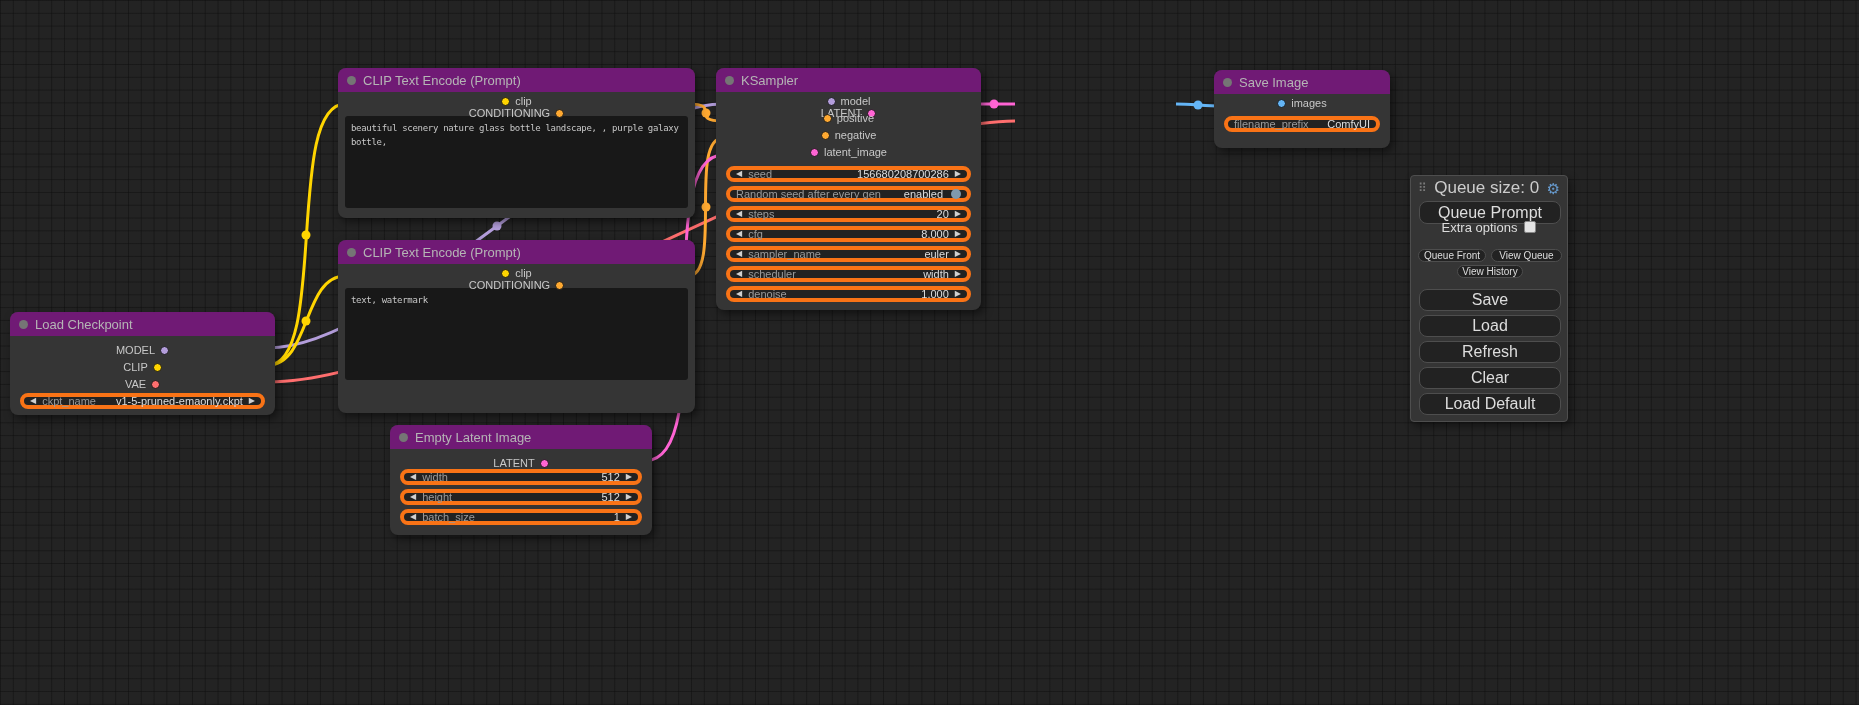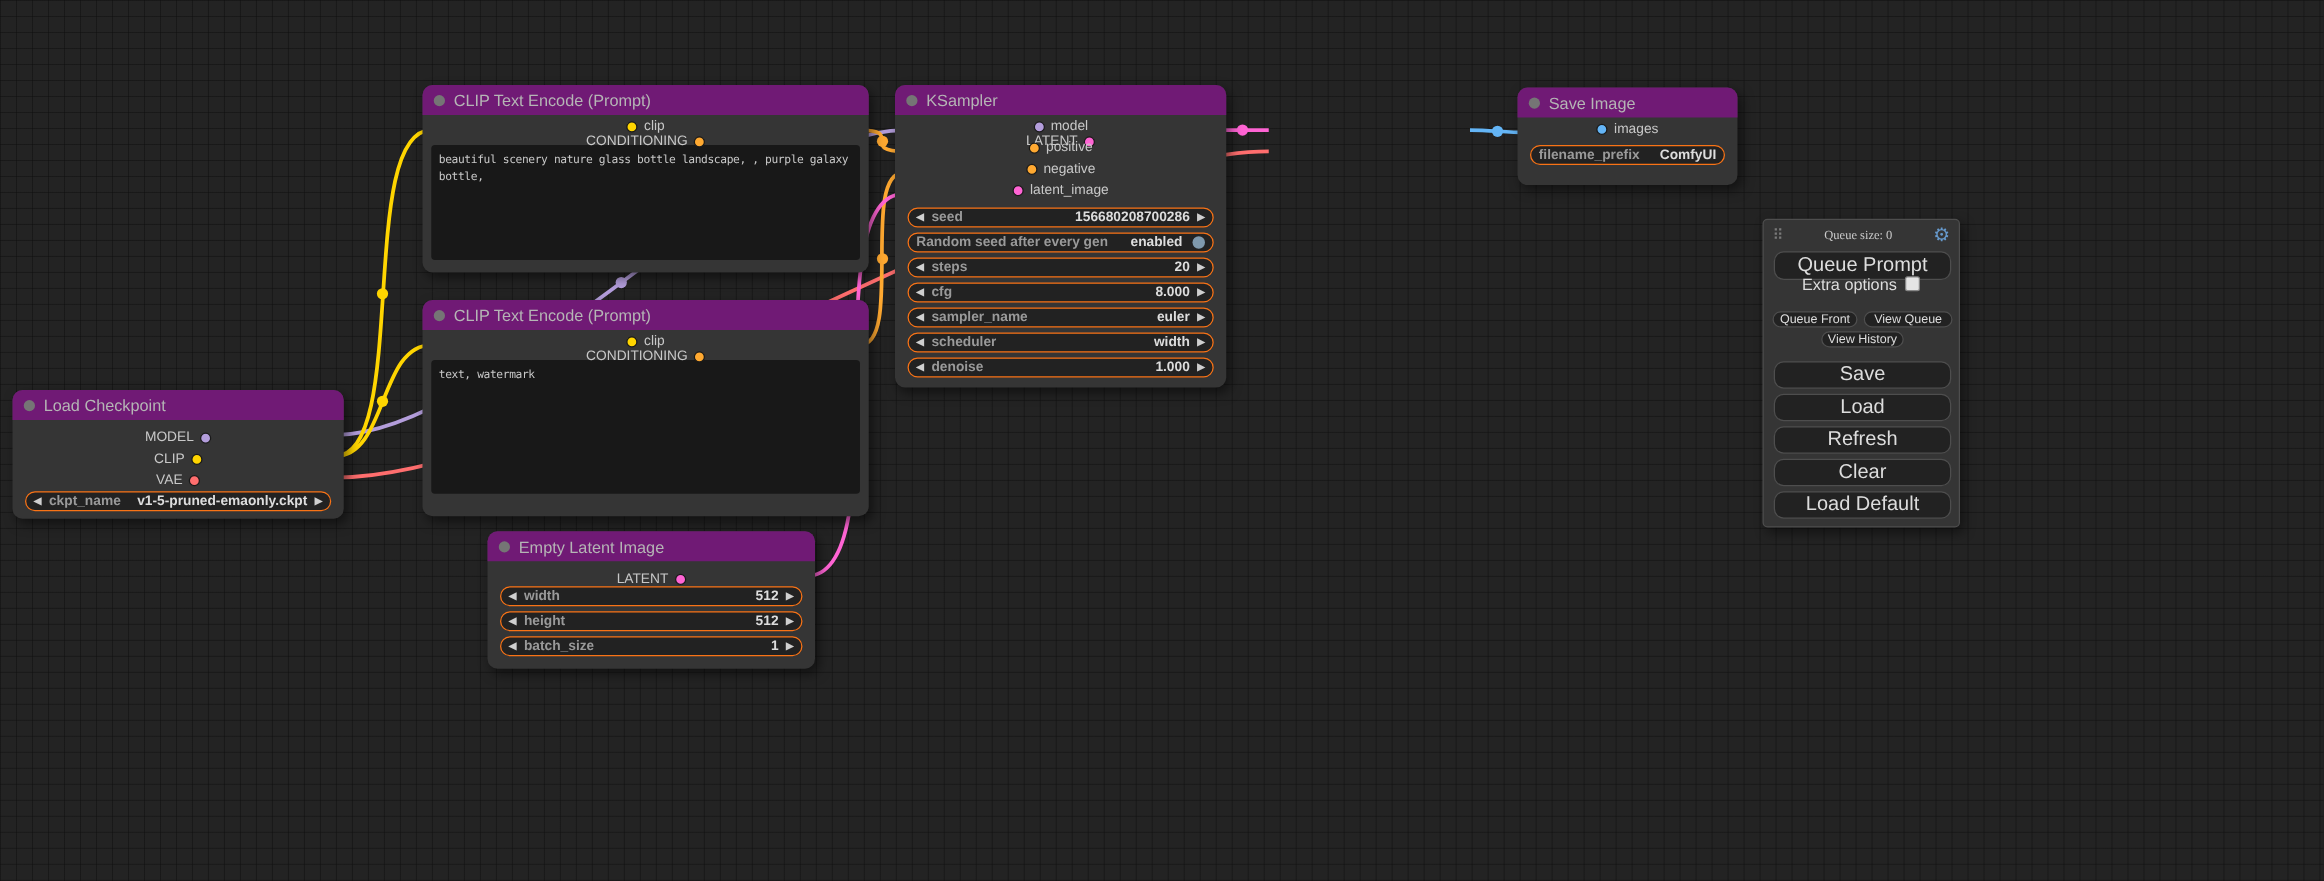--- a/index.html
+++ b/index.html
@@ -37,22 +37,22 @@
   .c-model { background:#B39DDB; }
   .c-clip { background:#FFD500; }
   .c-vae { background:#FF6E6E; }
   .c-cond { background:#FFA931; }
   .c-latent { background:#FF64D4; }
   .c-image { background:#64B5F6; }
 
   .widget {
     display:flex; align-items:center; gap:6px;
     height:16px; margin:0 10px 4px; padding:0 6px;
-    background:#222; border:1px solid #f97316; border-radius:8px;
-    font-size:11px; white-space:nowrap;font-weight:bold;
+    background:#222; border:4px solid #f97316; border-radius:8px;
+    font-size:11px; white-space:nowrap;
   }
   .widget .arrow { color:#cfcfcf; font-size:8px; line-height:1; }
   .widget .wlabel { color:#9a9a9a; overflow:hidden; text-overflow:ellipsis; }
   .widget .wvalue { color:#dddddd; margin-left:auto; }
   .toggle-dot { width:10px; height:10px; border-radius:50%; background:#7f99ad; flex:0 0 auto; margin-left:2px; }
   .wspace { margin-top:3px; }
 
   .prompt {
     display:block; width:calc(100% - 14px); margin:4px 7px 0;
     background:#181818; border:none; border-radius:3px;
@@ -63,21 +63,21 @@
 
   
   .qpanel {
     position:absolute; left:1410px; top:175px; width:158px; height:247px; z-index:3;
     background:#353535; border:1px solid #4e4e4e; border-radius:4px;
     box-shadow:3px 4px 9px rgba(0,0,0,.45);
   }
   .qheader { position:absolute; left:0; top:3px; width:100%; height:18px;
     display:flex; align-items:center; padding:0 7px; gap:4px; }
   .qgrip { color:#7a7a7a; font-size:12px; cursor:move; }
-  .qsize { flex:1; text-align:center; color:#cccccc; font-size:10px;font-family:Liberation Serif, serif; }
+  .qsize { flex:1; text-align:center; color:#cccccc; font-size:17px; }
   .qgear { color:#6699cc; font-size:15px; line-height:1; cursor:pointer; }
   .qbtn {
     position:absolute; display:flex; align-items:center; justify-content:center;
     background:#222; border:1px solid #4e4e4e; color:#dddddd; cursor:pointer;
   }
   .qbtn.big { left:8px; width:142px; height:22px; border-radius:8px; font-size:16px; }
   .qbtn.small { height:13px; border-radius:8px; font-size:10px; }
   .qextra { position:absolute; left:0; top:44px; width:100%; height:14px;
     display:flex; align-items:center; justify-content:center; gap:7px; }
   .qextra .xlabel { color:#dddddd; font-size:13px; }
@@ -175,21 +175,21 @@
       <div class="row">
         <span class="port">
           <span class="pdot c-clip"></span>
           <span class="plabel">clip</span>
         </span>
         <span class="port">
           <span class="plabel">CONDITIONING</span>
           <span class="pdot c-cond"></span>
         </span>
       </div>
-      <textarea class="prompt" style="height: 107px;" spellcheck="false">text, watermark</textarea>
+      <textarea class="prompt" style="height: 92px;" spellcheck="false">text, watermark</textarea>
     </div>
   </div>
 
   <div class="node" style="left:390px; top:425px; width:262px; height:110px">
     <div class="ntitle">
       <span class="tdot"></span>
       <span class="ttext">Empty Latent Image</span>
     </div>
     <div class="nbody">
       <div class="row end">

